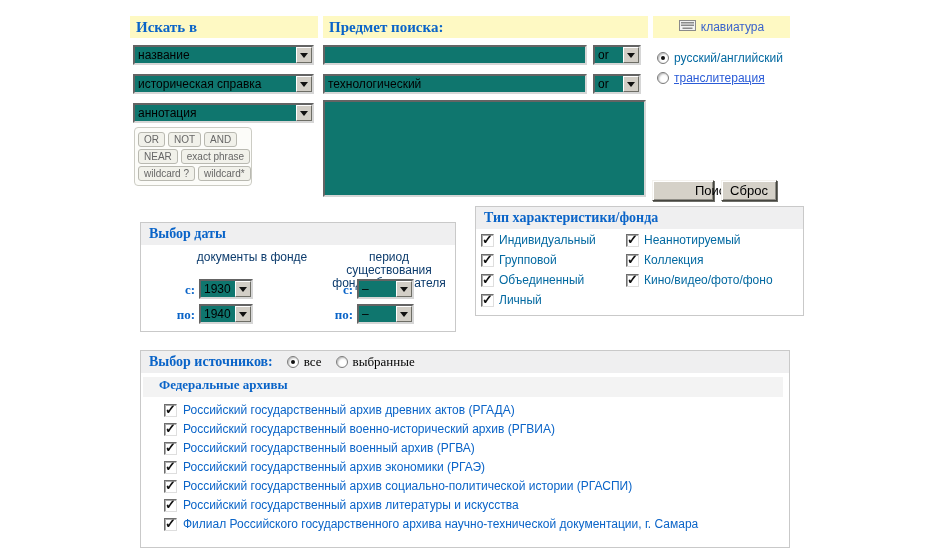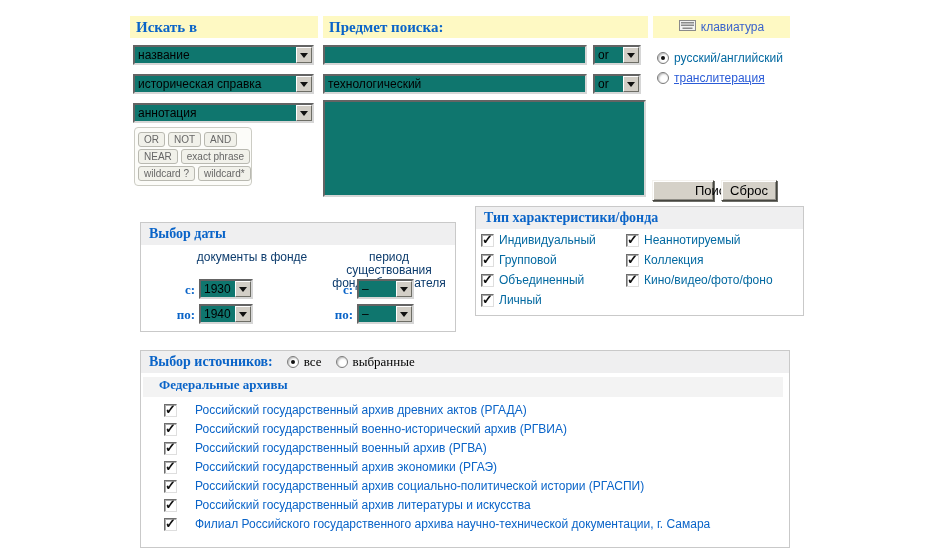--- a/index.html
+++ b/index.html
@@ -46,21 +46,21 @@
   .box { position:absolute; border:1px solid #c9c9c9; background:#fff; }
   .bhead { height:22px; background:#efeff0; display:flex; align-items:center; padding:0 8px; }
   .navylbl { position:absolute; font-size:12px; font-weight:normal; color:#0d3c6d; text-align:center; line-height:13px; }
   .fromto { position:absolute; font-family:"Liberation Serif", serif; font-weight:bold; font-size:13px; color:#0a64c8; text-align:right; }
 
   .cklabel { font-size:12px; color:#0369a1; }
   .ckrow { position:absolute; display:flex; align-items:center; gap:5px; }
 
   .alink { color:#0a64c8; text-decoration:none; font-size:12px; cursor:pointer; }
   .ulink { color:#2a5bd7; text-decoration:underline; font-size:12px; cursor:pointer; }
-  .srcrow { position:absolute; display:flex; align-items:center; gap:18px; }
+  .srcrow { position:absolute; display:flex; align-items:center; gap:6px; }
 
   .kbicon { display:inline-block; margin-right:5px; }
   .serifsm { font-family:"Liberation Serif", serif; font-size:13px; color:#000; }
 </style>
 </head>
 <body>
 
 <div class="page">
 
   <div class="bar" style="left:130px; top:16px; width:188px;">

